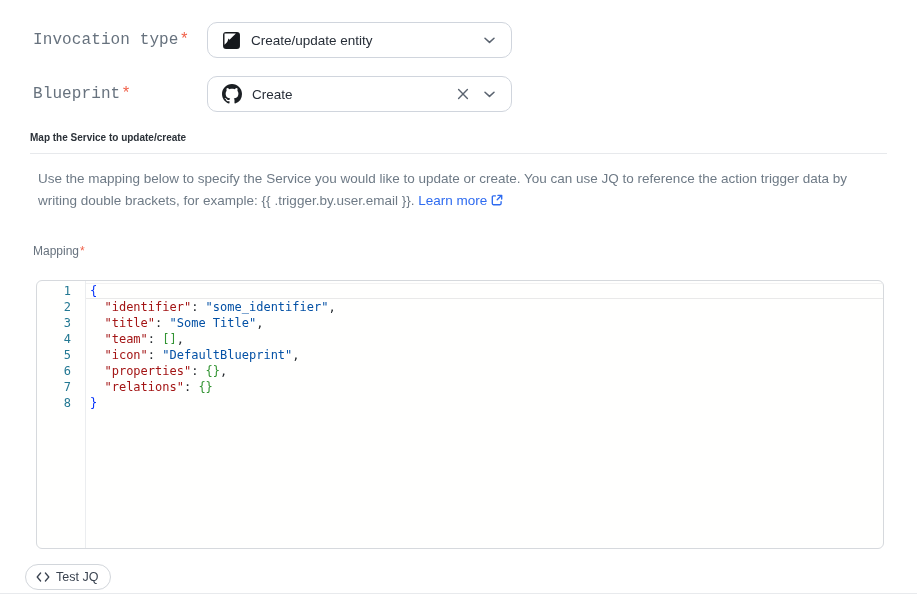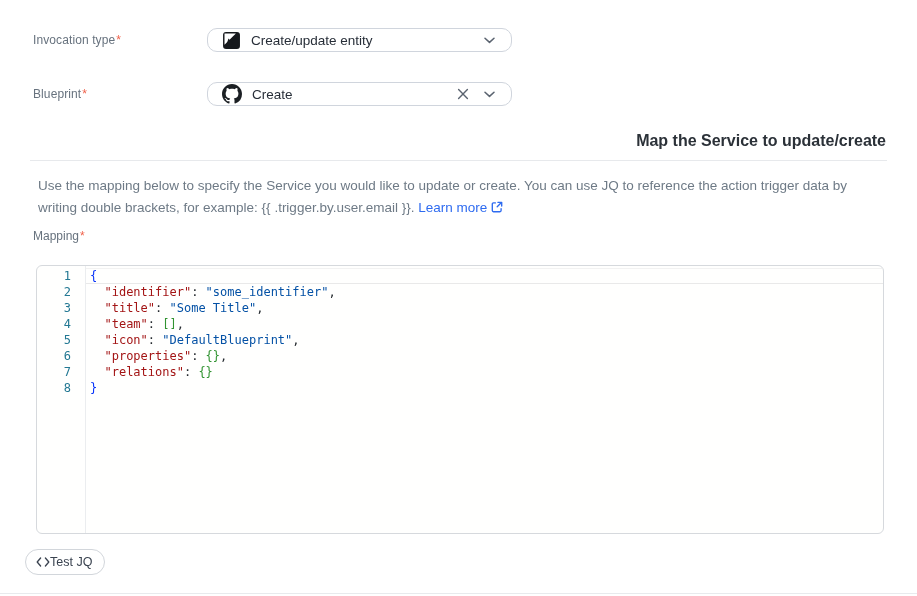--- a/index.html
+++ b/index.html
@@ -4,60 +4,60 @@
 <style>
   * { box-sizing: border-box; }
   html,body { margin:0; padding:0; }
   body {
     width:917px; height:596px; background:#ffffff; overflow:hidden;
     font-family:"Liberation Sans", sans-serif; color:#2b323b; position:relative;
   }
   .page { padding:22px 31px 0 30px; }
 
   .form-row { display:flex; align-items:center; height:36px; margin-bottom:18px; }
-  .field-label { flex:0 0 177px; padding-left:3px; font-size:12px; color:#67727e; letter-spacing:.1px; }
+  .field-label { flex:0 0 177px; padding-left:3px; font-size:16px; color:#67727e; letter-spacing:.1px;font-family:Liberation Mono, monospace; }
   .req { color:#f0614a; margin-left:1px; }
 
   .select {
-    width:305px; height:24px; background:#fff; border:1px solid #d0d5dd; border-radius:10px;
+    width:305px; height:36px; background:#fff; border:1px solid #d0d5dd; border-radius:10px;
     display:flex; align-items:center; padding:0 16px 0 14px; gap:10px; cursor:pointer;
   }
   .select-value { flex:1; font-size:13.5px; color:#272e38; white-space:nowrap; overflow:hidden; }
   .icon-wrap { display:flex; align-items:center; justify-content:center; }
   .clear-x { margin-right:3px; padding:2px; }
 
-  .section-heading { margin:20px 0 0 0; font-size:16px; font-weight:600; color:#2b3138;text-align:right; }
+  .section-heading { margin:20px 0 0 0; font-size:10px; font-weight:600; color:#2b3138; }
   .divider { margin:10px 0 0 0; border:none; border-top:1px solid #e7e9ec; width:857px; }
 
   .description { margin:14px 0 0 8px; max-width:849px; font-size:13.5px; line-height:22px; color:#6e7a86; }
   .learn-more { color:#2e6bf0; text-decoration:none; cursor:pointer; }
   .ext-icon { vertical-align:-2px; margin-left:3px; }
 
-  .mapping-label { margin:8px 0 0 0; padding-left:3px; font-size:12px; color:#67727e; height:14px; }
+  .mapping-label { margin:30px 0 0 0; padding-left:3px; font-size:12px; color:#67727e; height:14px; }
 
   .editor {
     margin:22px 0 0 6px; width:848px; height:269px;
     border:1px solid #d6d9dd; border-radius:6px; background:#fffffe;
     display:flex; overflow:hidden;
     font-family:"DejaVu Sans Mono", monospace; font-size:12px; line-height:16px;
   }
   .gutter { flex:0 0 49px; padding:2px 14px 0 0; text-align:right; border-right:1px solid #ebedef; }
   .ln { height:16px; color:#237893; }
   .code { flex:1; padding:2px 0 0 0; }
   .cl { height:16px; white-space:pre; padding-left:4px; }
   .cl.active { box-shadow: inset 0 -1px 0 #e9e9e9, inset 0 1px 0 #f2f2f2; }
   .tok-key { color:#a31515; }
   .tok-str { color:#0451a5; }
   .tok-b1  { color:#0431fa; }
   .tok-b2  { color:#319331; }
   .tok-pl  { color:#24292e; }
 
   .testjq-btn {
     margin:15px 0 0 -5px; height:26px; padding:0 12px 0 10px; border:1px solid #d2d6db; border-radius:14px;
-    background:#fff; display:inline-flex; align-items:center; cursor:pointer;
+    background:#fff; display:inline-flex; align-items:center; gap:6px; cursor:pointer;
     font-family:"Liberation Sans", sans-serif; font-size:12.5px; color:#3a4350;text-align:right;
   }
   .bottom-divider { position:absolute; left:0; right:0; top:593px; height:1px; background:#e8eaed; }
 </style>
 </head>
 <body>
 
 <div class="page">
 
   

